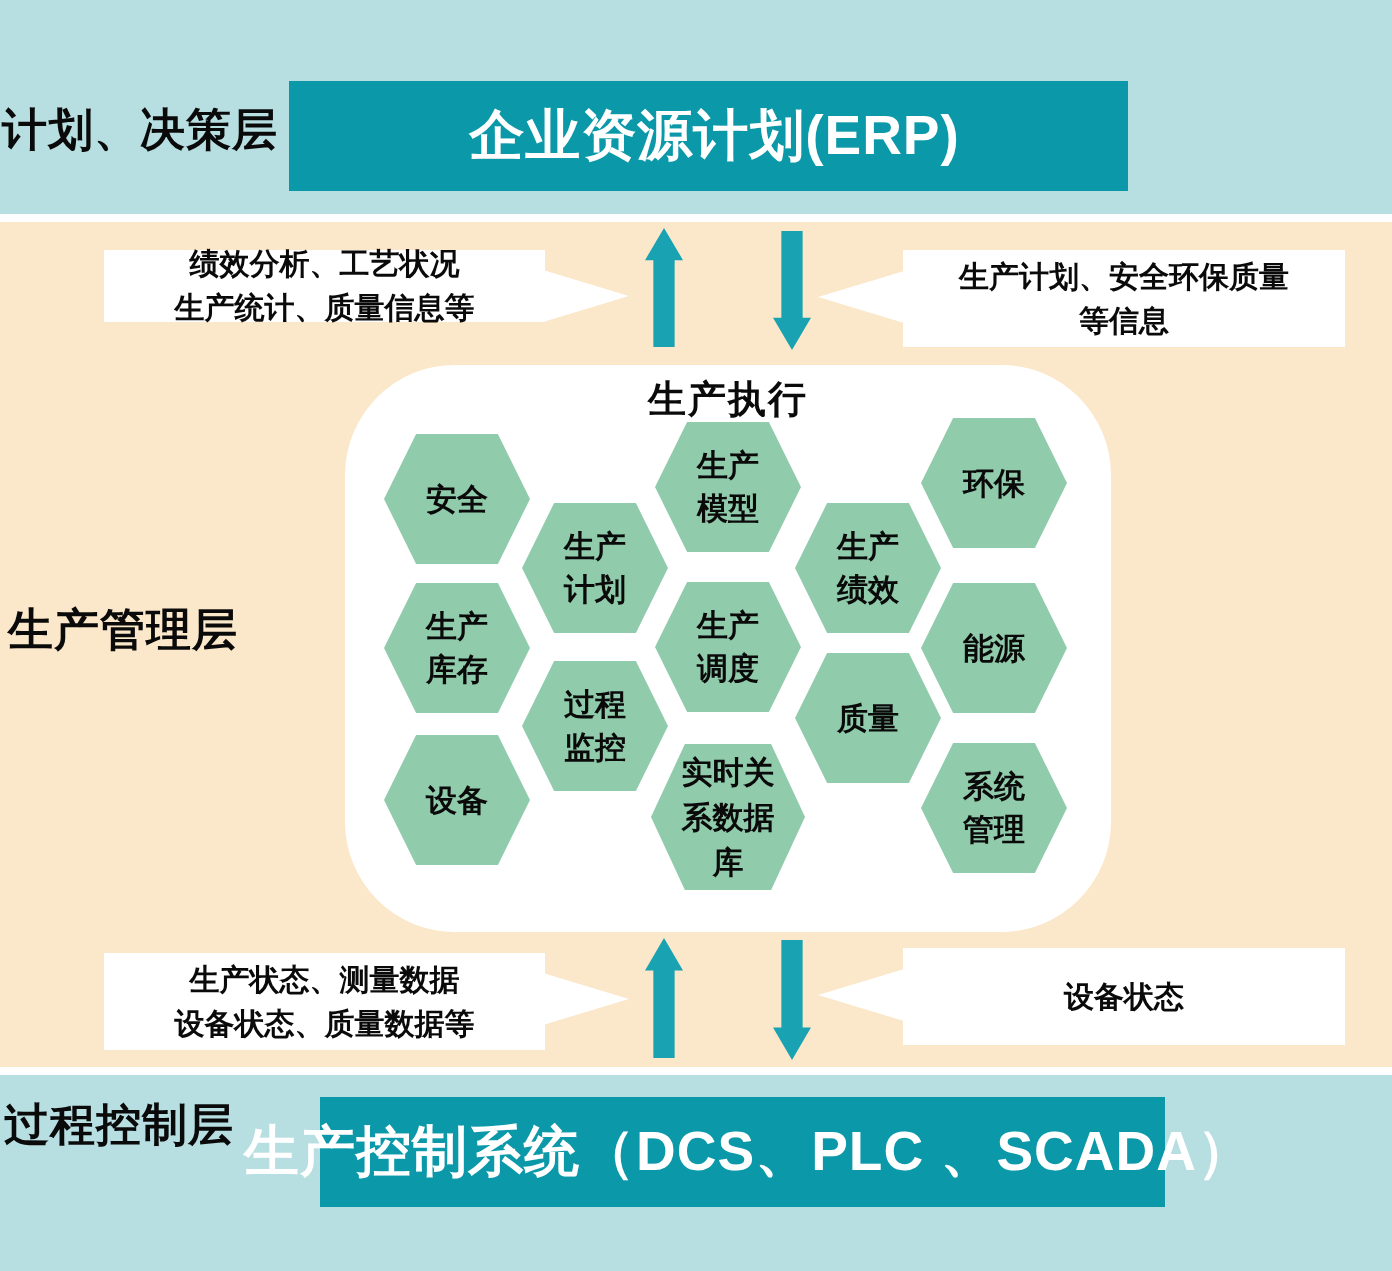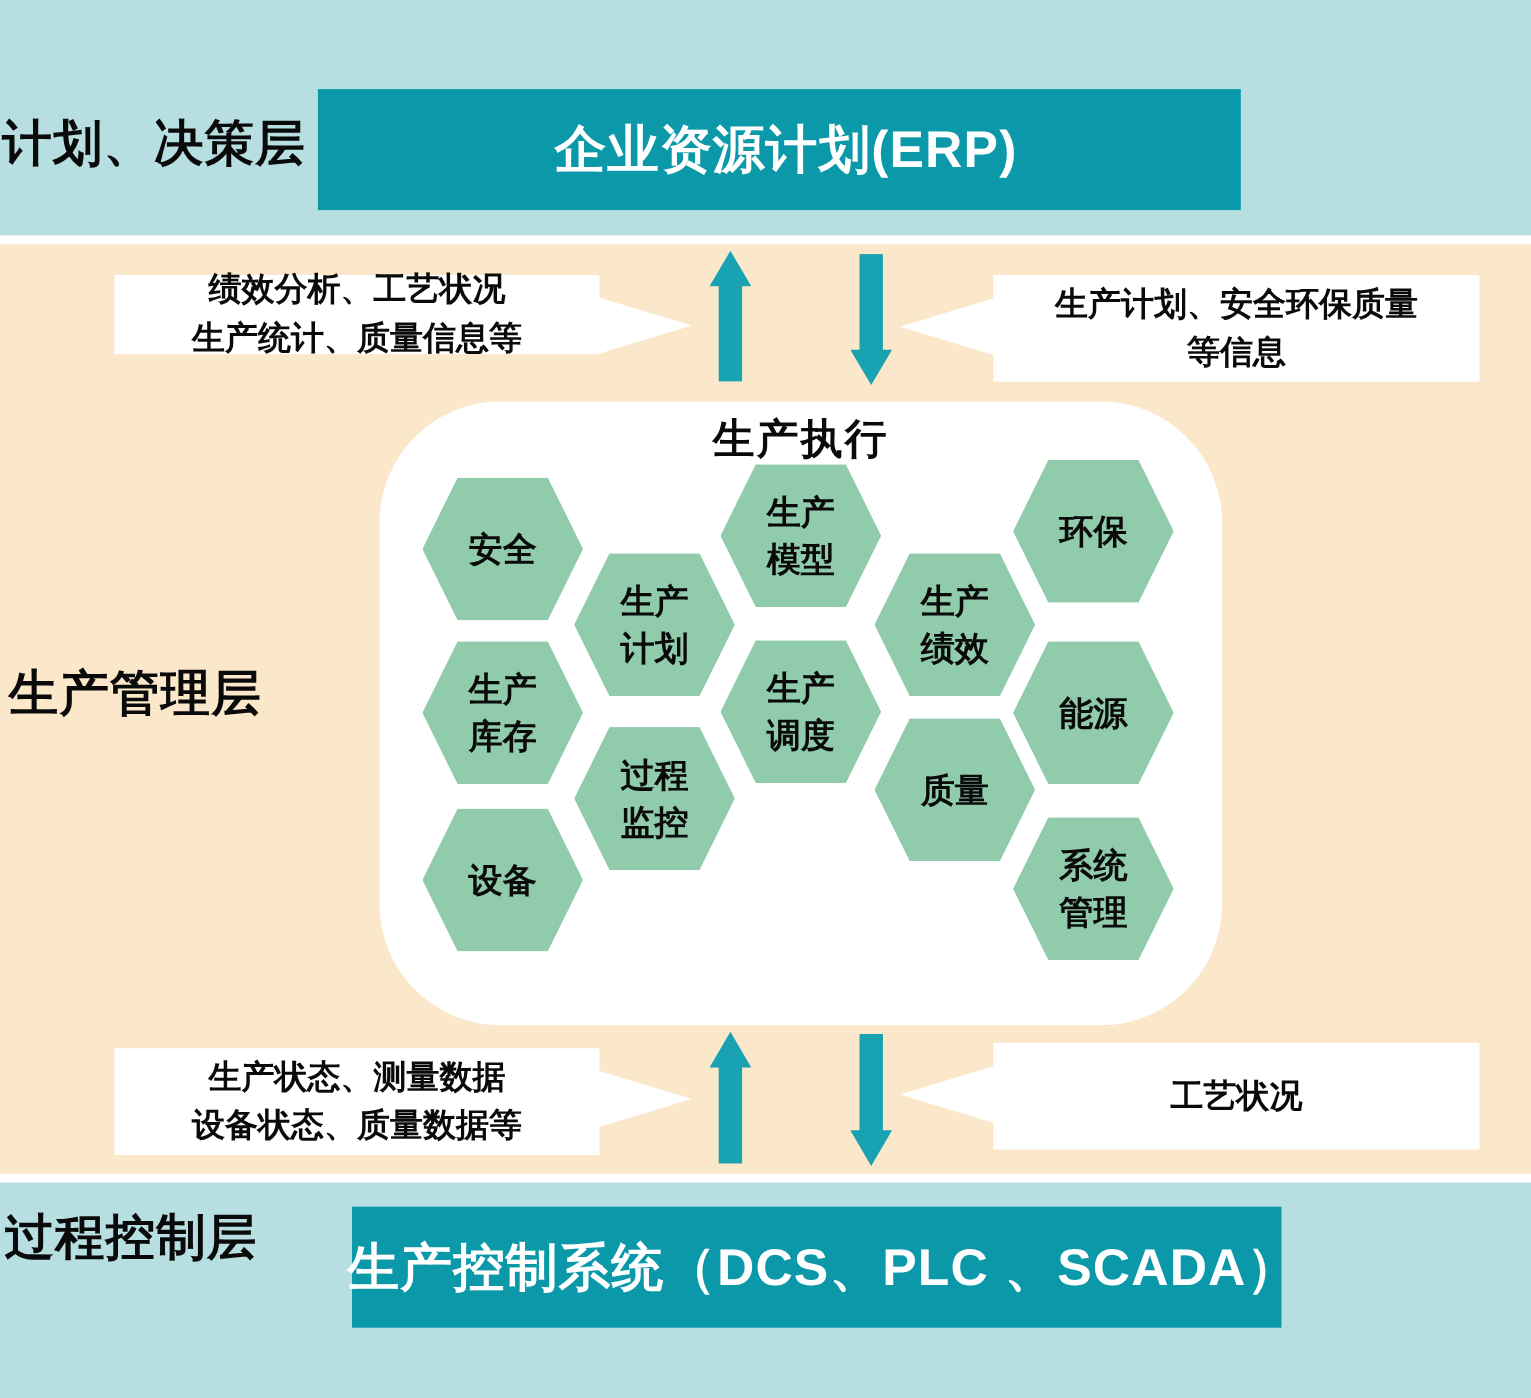--- a/index.html
+++ b/index.html
@@ -19,21 +19,21 @@
   .band{position:absolute;left:0;width:1392px;}
   .band-top{top:0;height:214px;background:var(--band_blue);}
   .band-mid{top:222px;height:845px;background:var(--band_cream);}
   .band-bottom{top:1075px;height:196px;background:var(--band_blue);}
 
   .layer-label{position:absolute;color:var(--text_black);font-weight:bold;font-size:45px;line-height:52px;white-space:nowrap;letter-spacing:1px;}
   .label-planning{left:2px;top:104px;}
   .label-management{left:8px;top:604px;}
   .label-control{left:4px;top:1099px;}
 
-  .teal-box{position:absolute;background:var(--teal_box);color:var(--white);font-weight:bold;font-size:47px;display:flex;align-items:center;justify-content:center;white-space:nowrap;letter-spacing:1px;padding-left:12px;}
+  .teal-box{position:absolute;background:var(--teal_box);color:var(--white);font-weight:bold;font-size:55px;display:flex;align-items:center;justify-content:center;white-space:nowrap;letter-spacing:1px;padding-left:12px;}
   .erp-box{left:289px;top:81px;width:839px;height:110px;}
   .pcs-box{left:320px;top:1097px;width:845px;height:110px;}
 
   .callout{position:absolute;background:var(--white);display:flex;flex-direction:column;align-items:center;justify-content:center;color:var(--text_black);font-weight:bold;font-size:30px;line-height:44px;text-align:center;white-space:nowrap;}
   .co-tl{left:104px;top:250px;width:441px;height:72px;}
   .co-tr{left:903px;top:250px;width:442px;height:97px;align-items:center;}
   .co-bl{left:104px;top:953px;width:441px;height:97px;}
   .co-br{left:903px;top:948px;width:442px;height:97px;}
 
   .pointer{position:absolute;background:var(--white);}
@@ -119,32 +119,35 @@
 绩效</div>
   <div class="hex hx-kucun">生产
 库存</div>
   <div class="hex hx-diaodu">生产
 调度</div>
   <div class="hex hx-nengyuan">能源</div>
   <div class="hex hx-jiankong">过程
 监控</div>
   <div class="hex hx-zhiliang">质量</div>
   <div class="hex hx-shebei">设备</div>
+  <div class="hex hex-big hx-shishidb">实时关
+系数据
+库</div>
   <div class="hex hx-xitong">系统
 管理</div>
 
   <div class="arrow arrow-up ar-b-up"></div>
   <div class="arrow arrow-down ar-b-down"></div>
 
   <div class="callout co-bl">
     <div>生产状态、测量数据</div>
     <div>设备状态、质量数据等</div>
   </div>
   <div class="pointer pointer-right ptr-bl"></div>
 
   <div class="callout co-br">
-    <div>工艺状况</div>
+    <div>设备状态</div>
   </div>
   <div class="pointer pointer-left ptr-br"></div>
 
   <div class="teal-box pcs-box">生产控制系统（DCS、PLC 、SCADA）</div>
 
 </div>
 
 </body></html>

